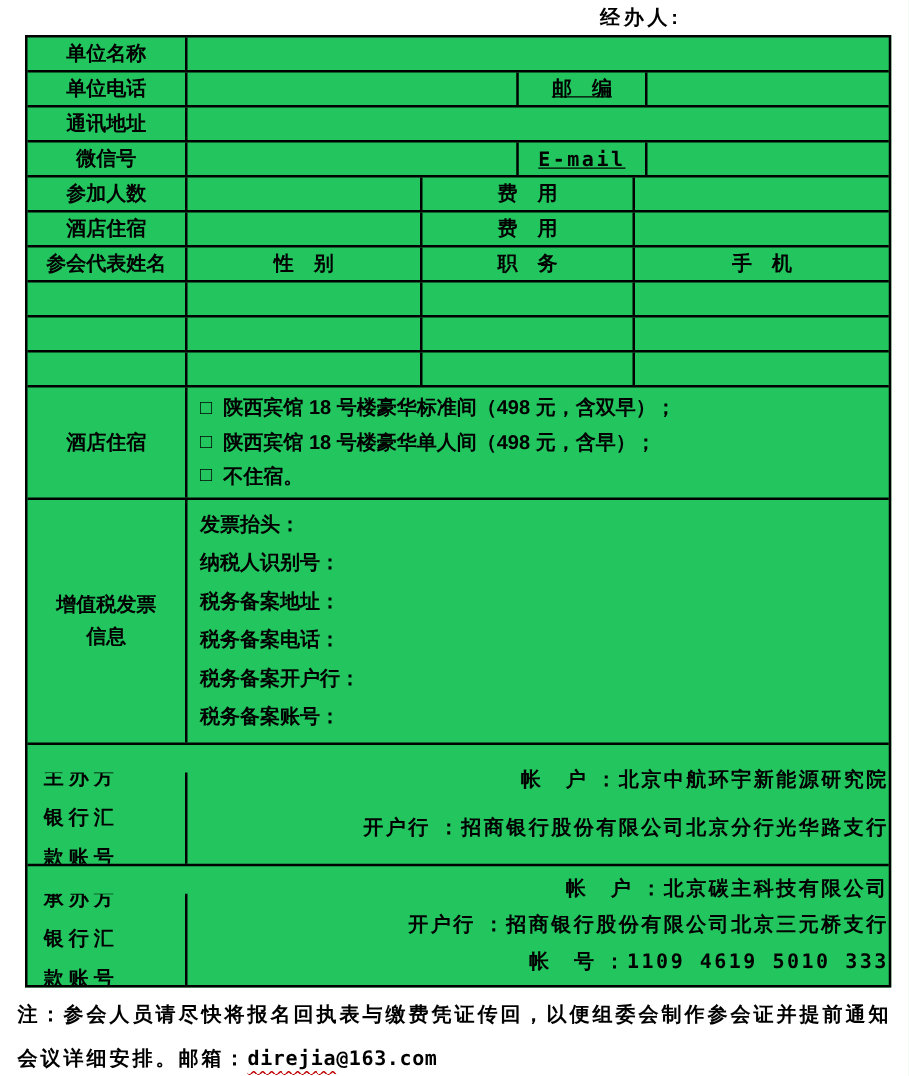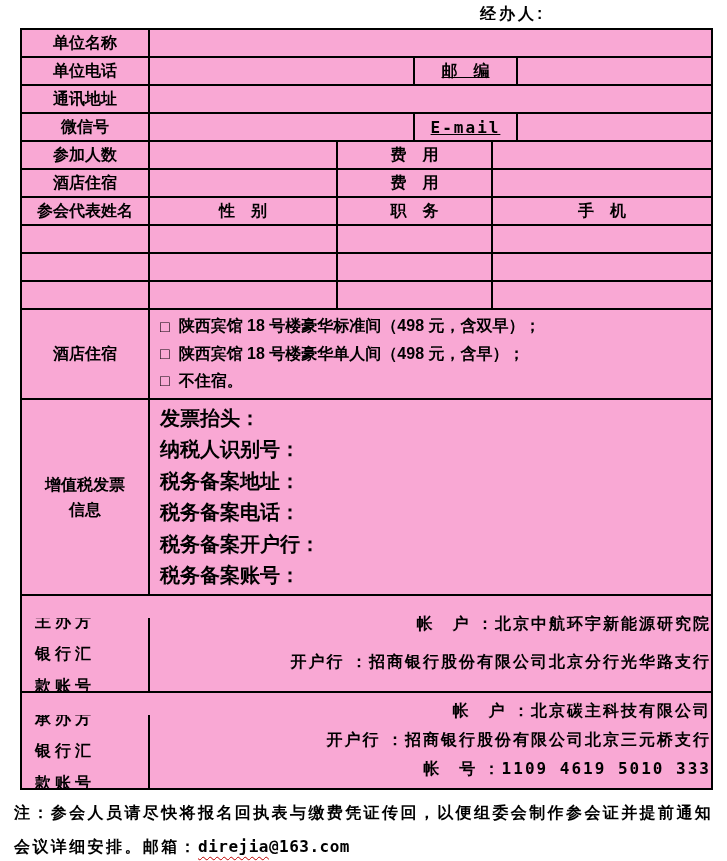--- a/index.html
+++ b/index.html
@@ -11,56 +11,56 @@
     font-weight:700;
     color:#000;
     overflow:hidden;
   }
   .handler {
     position:absolute; left:480px; top:4px;
     font-size:16px; letter-spacing:3px;
   }
   .tbl {
     position:absolute; left:20px; top:28px; width:693px;
-    border:2px solid #000; background:#f9a8d4;
+    border:2px solid #000; background:#22c55e;
     display:flex; flex-direction:column;
   }
   .row { display:flex; border-bottom:2px solid #000; }
   .row:last-child { border-bottom:none;gap:20px; }
   .rh { height:28px; }
   .hotel-row { height:90px; }
   .vat-row { height:196px; }
   .bank-row1 { height:97px; }
   .bank-row2 { height:95px; }
   .cell {
     border-right:2px solid #000;
     display:flex; align-items:center;
     overflow:hidden;
   }
   .cell:last-child { border-right:none; }
   .ca  { width:128px; }
   .cbw { width:265px; }
   .ccn { width:103px;text-decoration:underline; }
   .cb  { width:188px; }
-  .cc  { width:155px; }
+  .cc  { width:170px; }
   .fill { flex:1 1 auto; min-width:0; }
   .lbl { justify-content:center; text-align:center; font-size:16px; }
   .mono { font-family:"DejaVu Sans Mono",monospace; letter-spacing:2px; }
   
   .optcell {
     flex-direction:column; align-items:flex-start;
     justify-content:space-evenly; padding-left:10px;
   }
   .opt { display:flex; align-items:center; gap:9px; font-size:16px; }
   .chk { font-size:16px; line-height:1; }
   
   .vatlbl { flex-direction:column; justify-content:center; line-height:25px; }
   .vatcell {
     flex-direction:column; align-items:flex-start;
-    justify-content:space-evenly; padding-left:10px; font-size:20px;
+    justify-content:space-evenly; padding-left:10px; font-size:16px;
   }
   
   .banklbl {
     flex-direction:column; align-items:flex-start; justify-content:center;
     gap:11px; padding-left:13px; font-size:16px; letter-spacing:4px;margin-top:22px;
   }
   .bankvals {
     flex-direction:column; align-items:flex-end;
     justify-content:space-evenly; padding-left:28px;
     font-size:16px; letter-spacing:2px;

